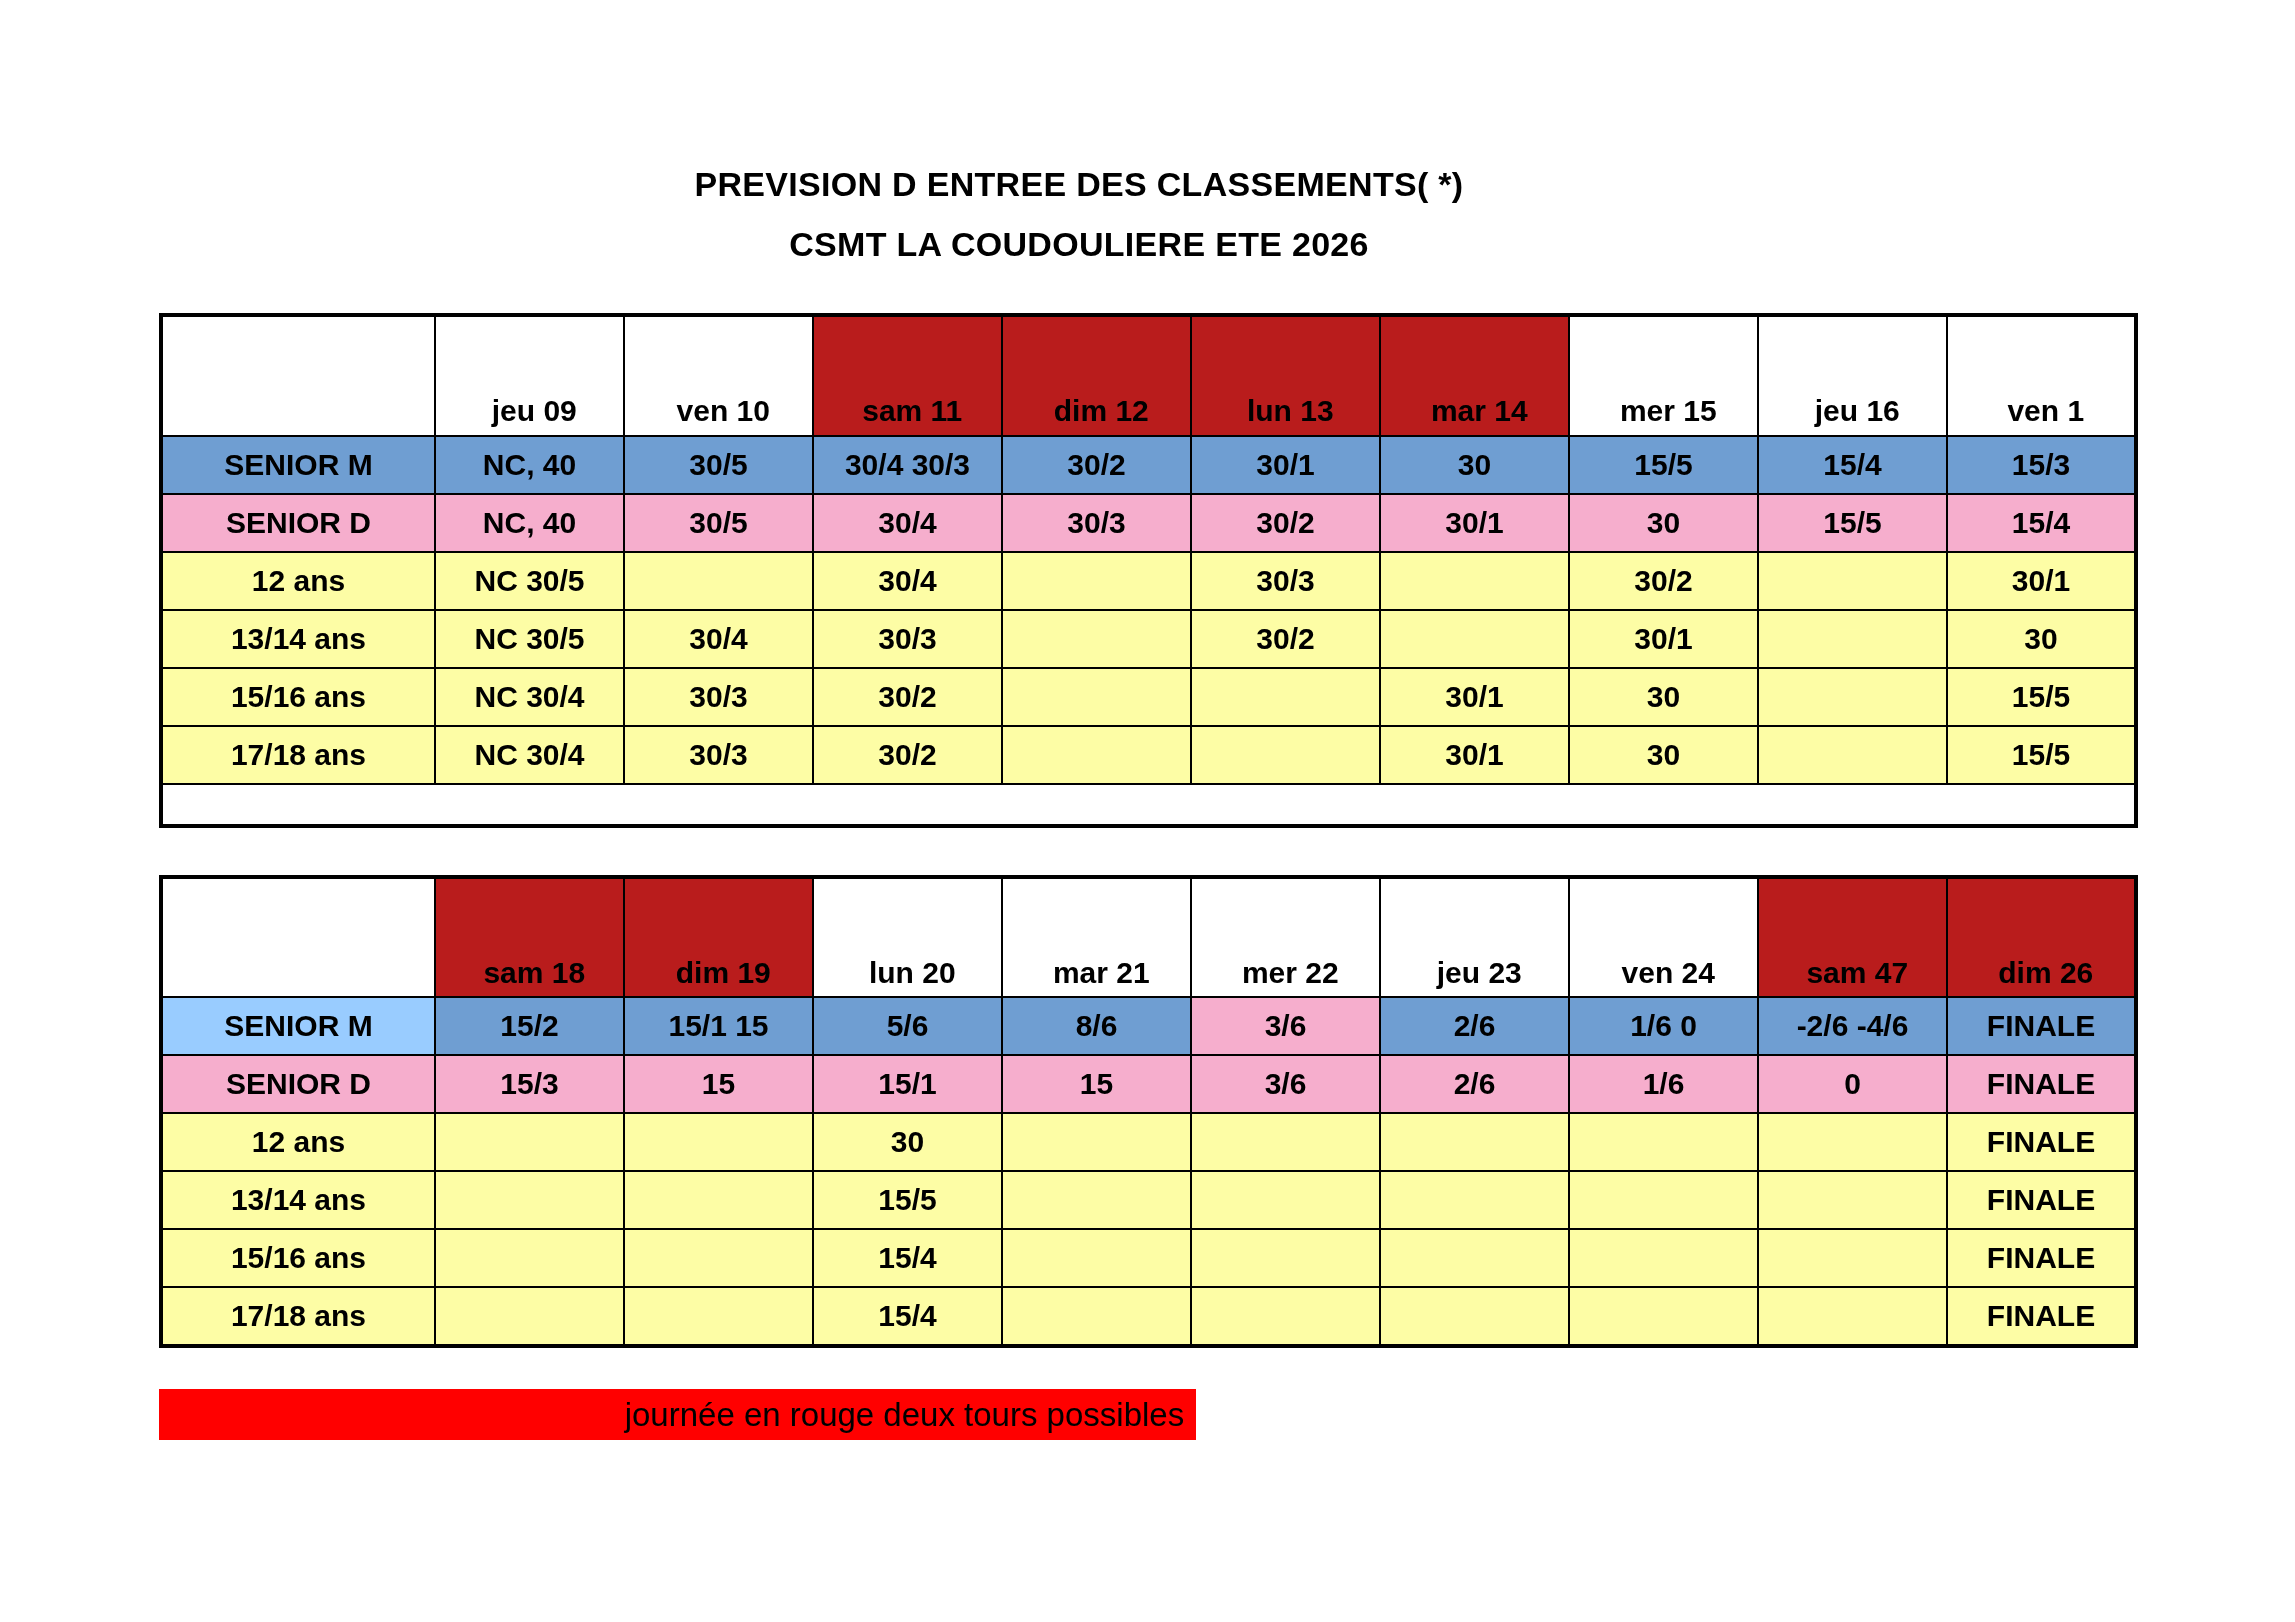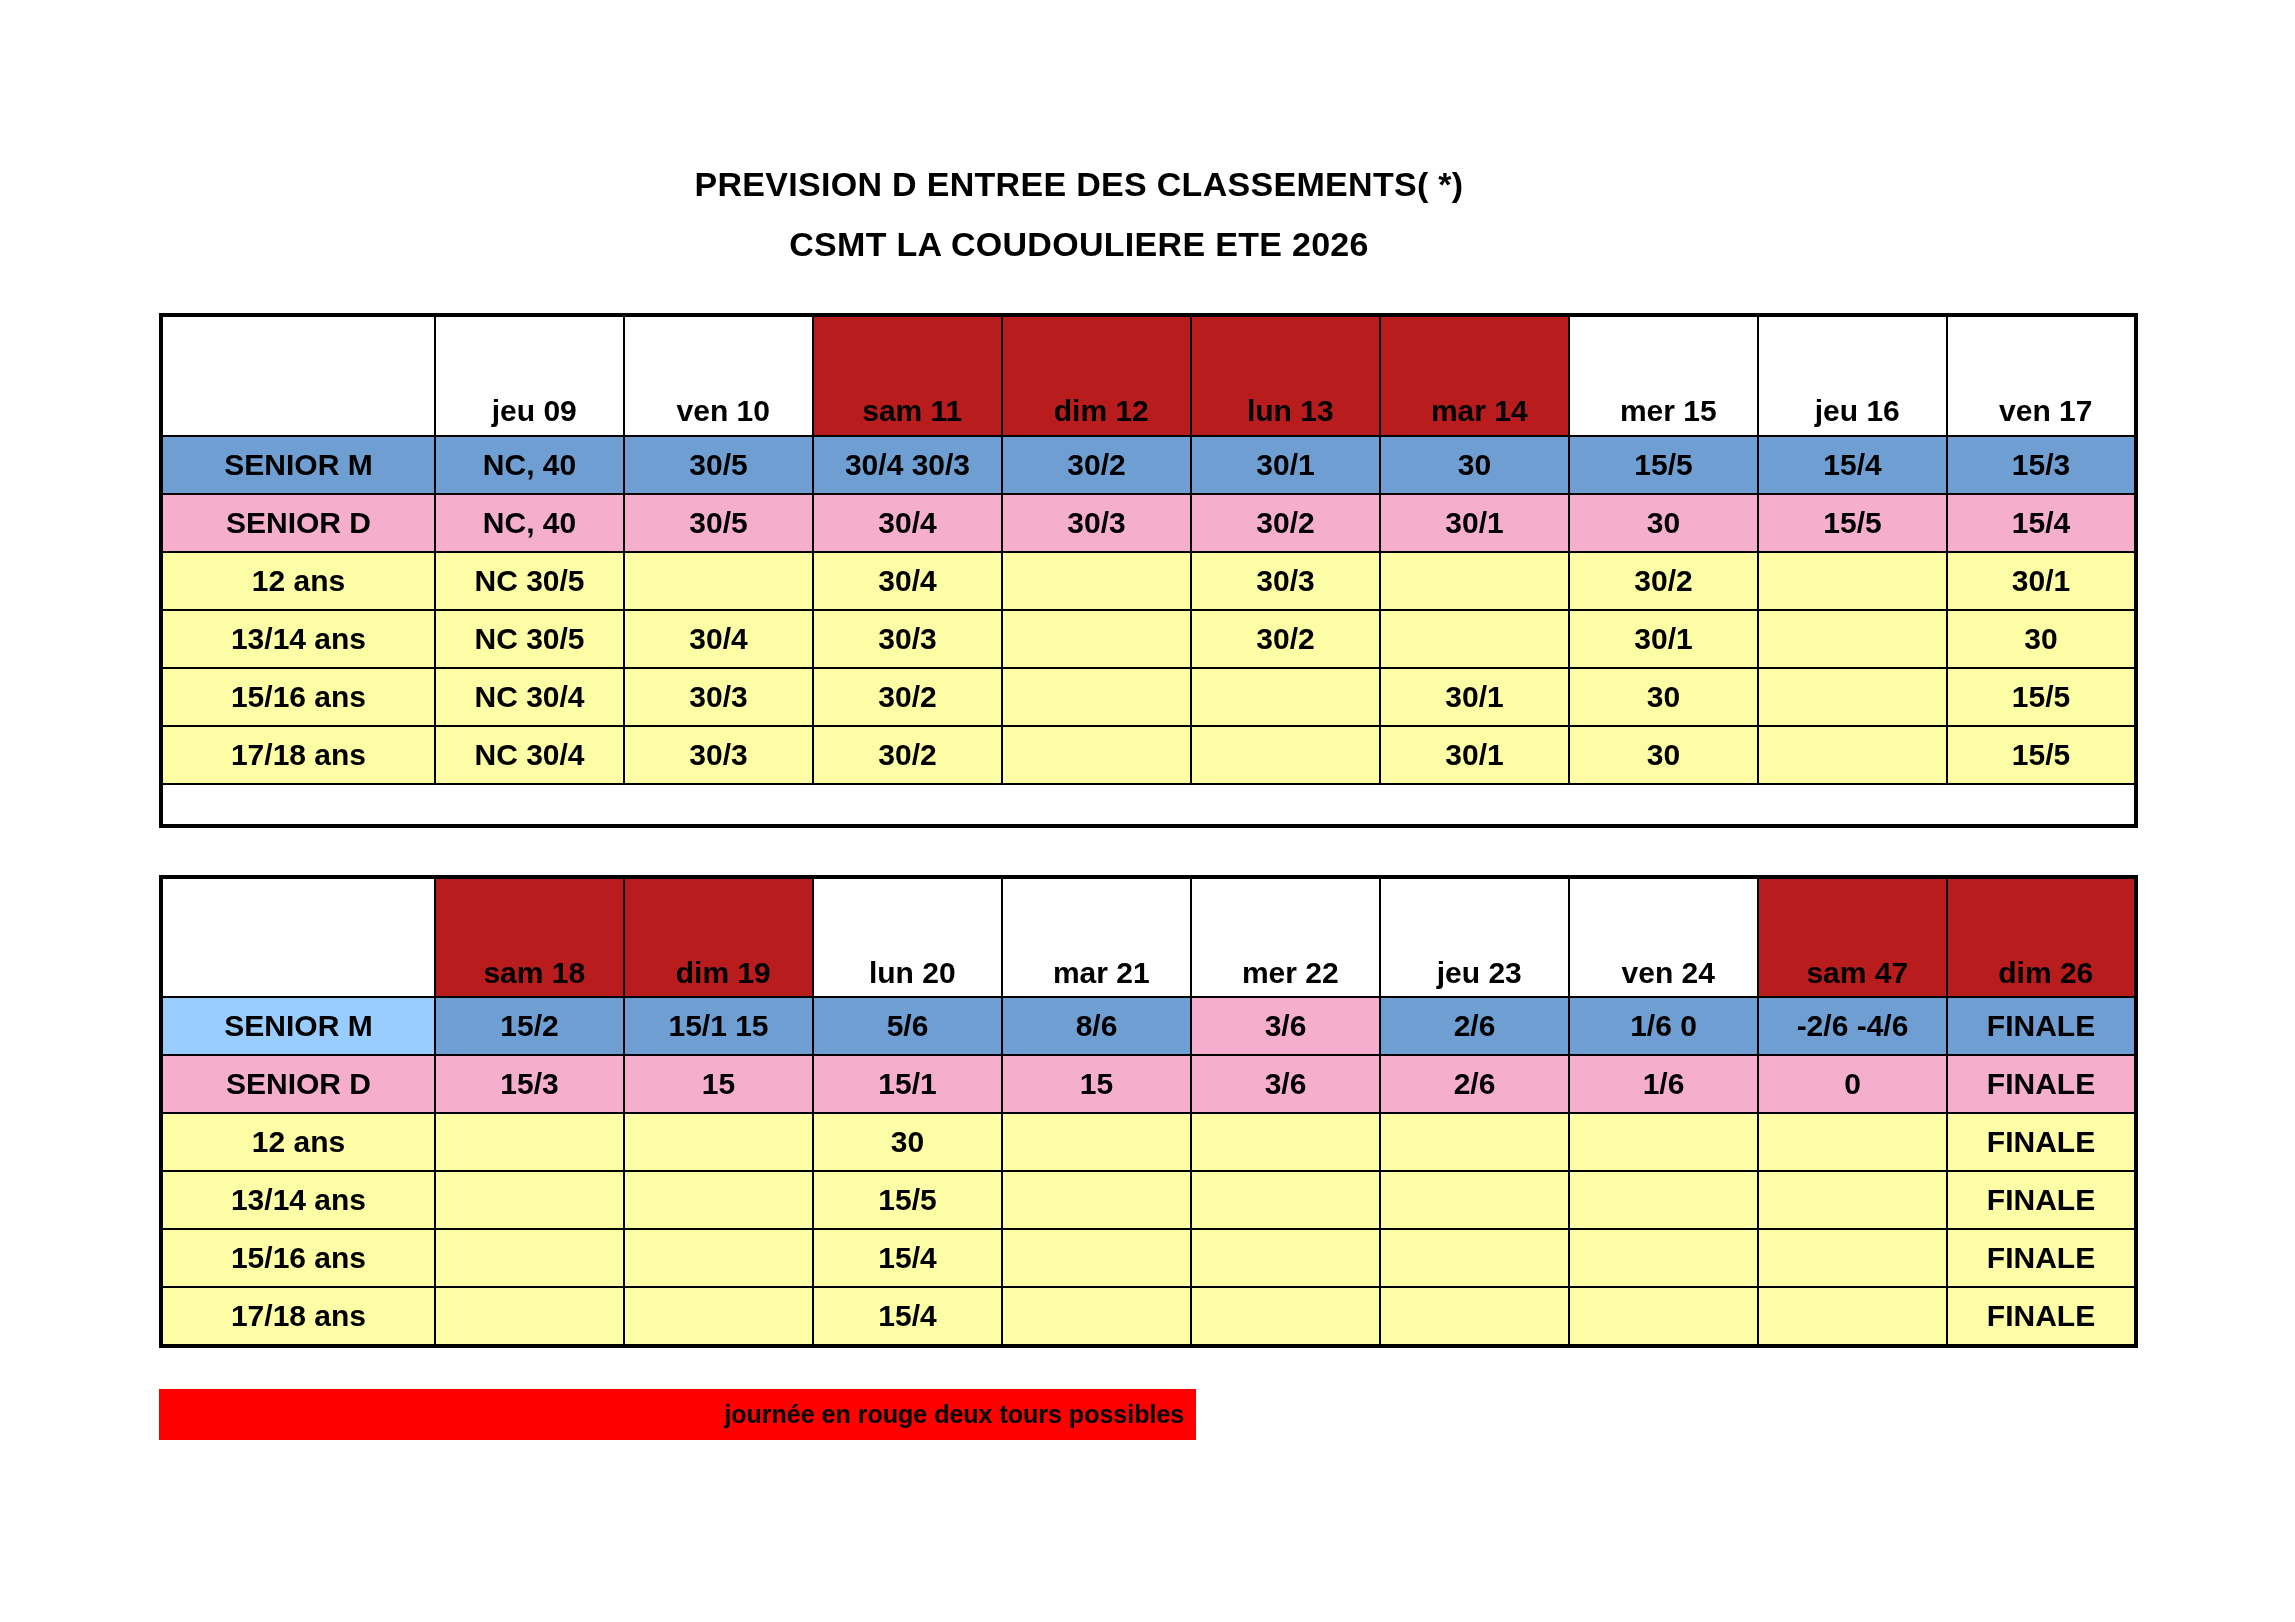--- a/index.html
+++ b/index.html
@@ -106,23 +106,23 @@
     width: 1037px;
     height: 51px;
     background: #ff0000;
     display: flex;
     align-items: center;
     justify-content: flex-end;
     padding-right: 11.8px;
     box-sizing: border-box;
   }
   .legend-text {
-    font-size: 25px;
+    font-size: 33px;
     color: #000000;
-    font-weight: bold;
+    font-weight: normal;
     white-space: nowrap;
   }
 </style>
 </head>
 <body>
 
 <div class="page">
 
   <div class="title-block">
     <div class="title-line1">PREVISION D ENTREE DES CLASSEMENTS( *)</div>
@@ -148,21 +148,21 @@
           <tr class="hdr">
             <td class="fill-white"></td>
             <td class="fill-white">jeu 09</td>
             <td class="fill-white">ven 10</td>
             <td class="fill-red">sam 11</td>
             <td class="fill-red">dim 12</td>
             <td class="fill-red">lun 13</td>
             <td class="fill-red">mar 14</td>
             <td class="fill-white">mer 15</td>
             <td class="fill-white">jeu 16</td>
-            <td class="fill-white">ven 17</td>
+            <td class="fill-white">ven 1</td>
           </tr>
           <tr class="data">
             <td class="fill-blue align-left">SENIOR M</td>
             <td class="fill-blue">NC, 40</td>
             <td class="fill-blue">30/5</td>
             <td class="fill-blue">30/4 30/3</td>
             <td class="fill-blue">30/2</td>
             <td class="fill-blue">30/1</td>
             <td class="fill-blue">30</td>
             <td class="fill-blue">15/5</td>

